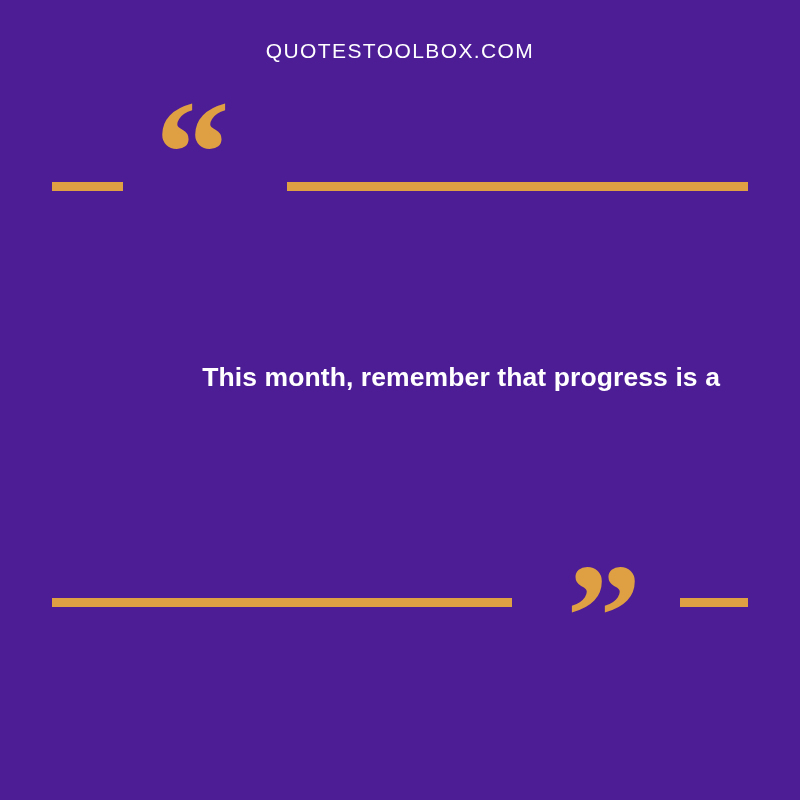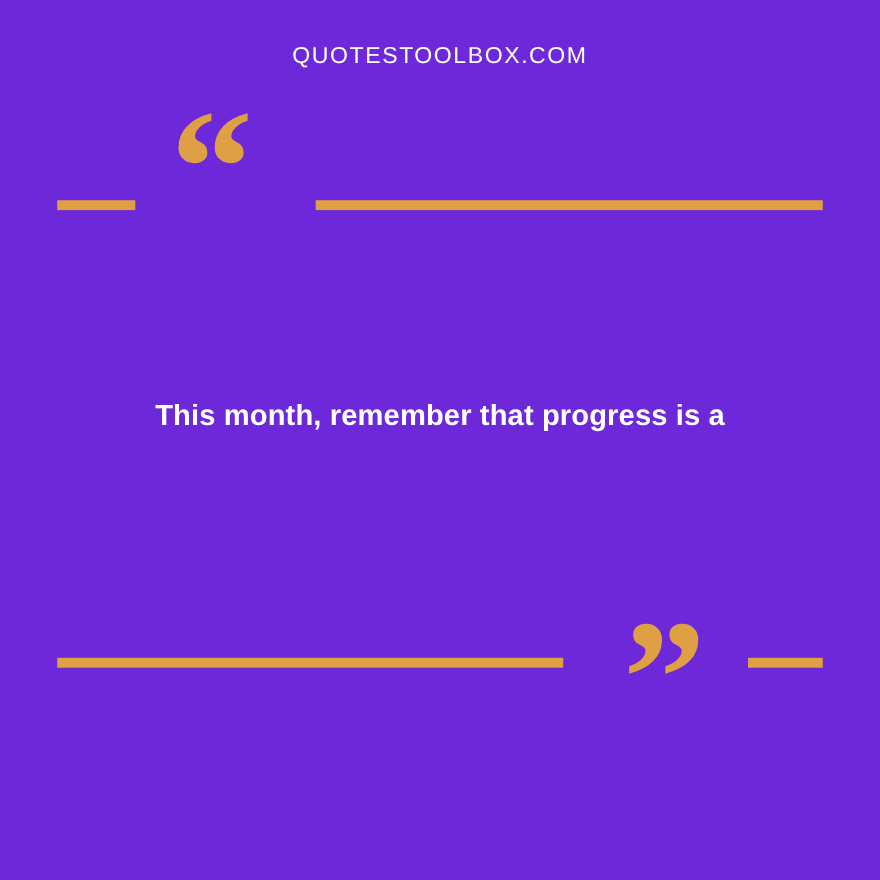--- a/index.html
+++ b/index.html
@@ -5,21 +5,21 @@
   html, body {
     margin: 0;
     padding: 0;
     background: #000000;
   }
 
   #canvas {
     position: relative;
     width: 800px;
     height: 800px;
-    background: #6d28d9;
+    background: #4c1d95;
     overflow: hidden;
     font-family: "Liberation Sans", sans-serif;
   }
 
   
   .site-header {
     position: absolute;
     top: 40px;
     left: 0;
     width: 800px;
@@ -84,23 +84,23 @@
     left: 538px;
     top: -108px;
     transform: rotate(180deg);
     transform-origin: 52px 72px;
   }
 
   
   .quote-block {
     position: absolute;
     top: 356px;
-    left: 90px;
+    left: 100px;
     width: 620px;
-    text-align: center;
+    text-align: right;
   }
 
   .quote-text {
     display: block;
     color: #ffffff;
     font-family: "Liberation Sans", sans-serif;
     font-size: 26.5px;
     font-weight: 700;
     line-height: 42px;
     letter-spacing: 0.1px;

